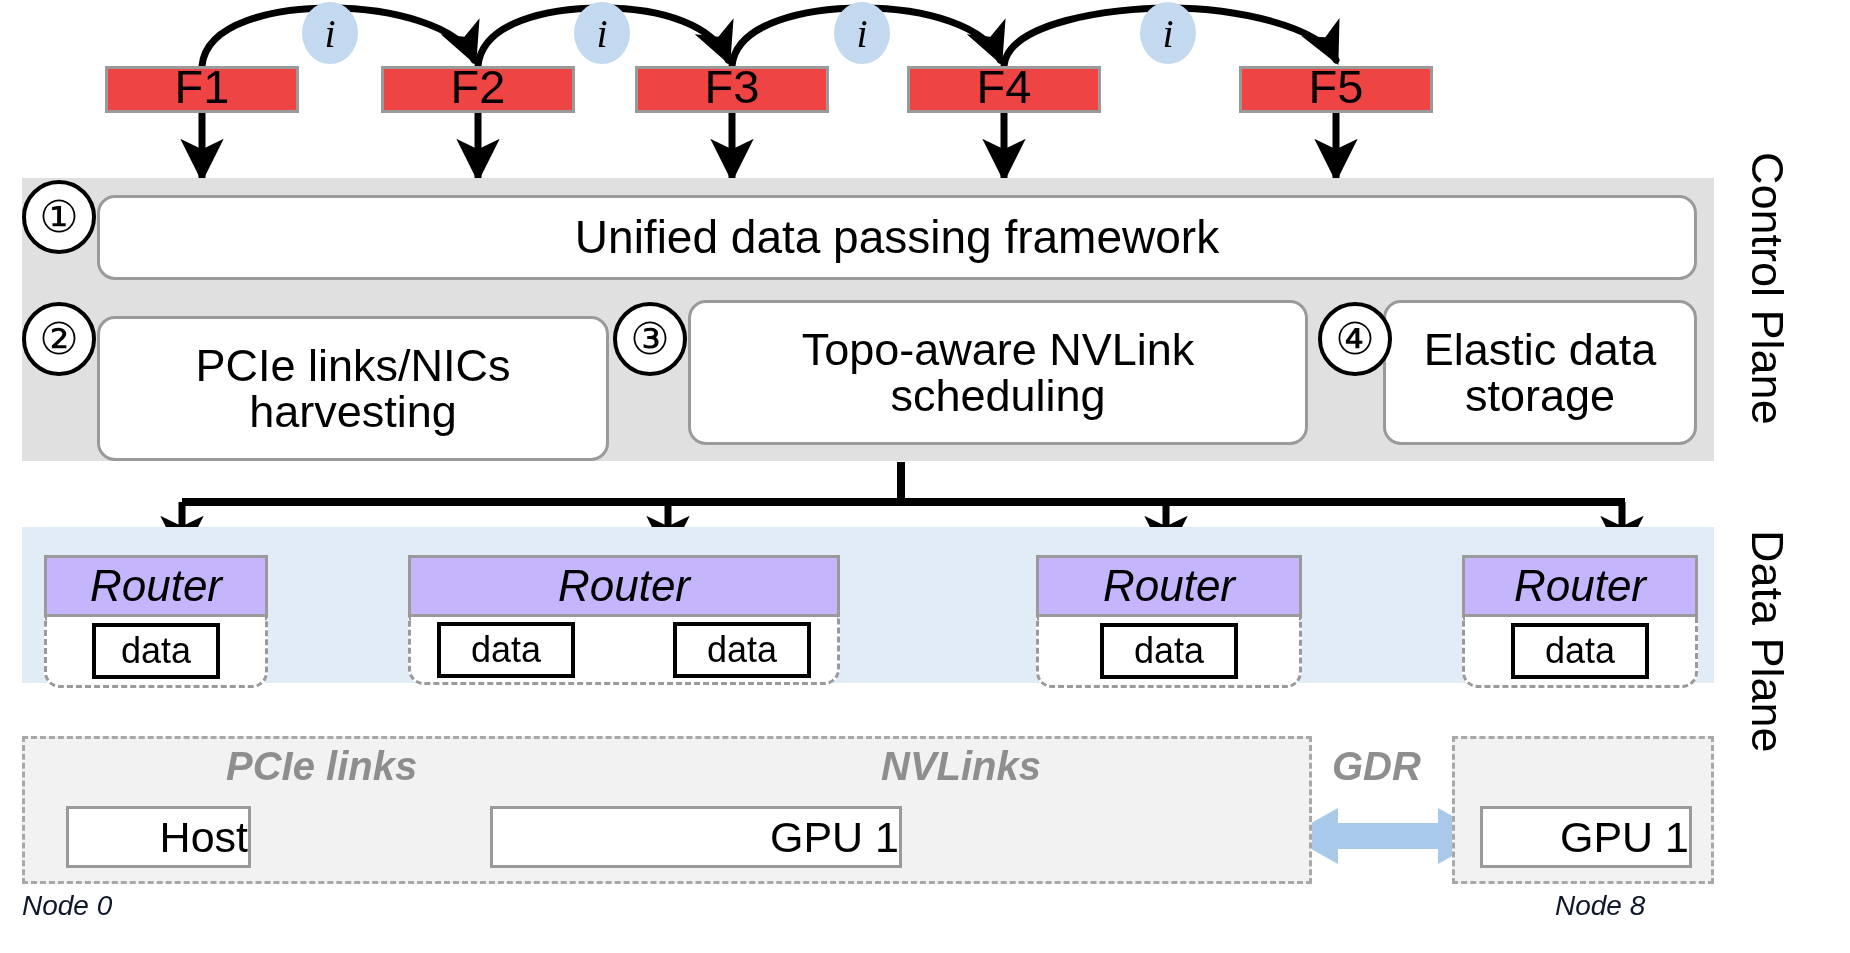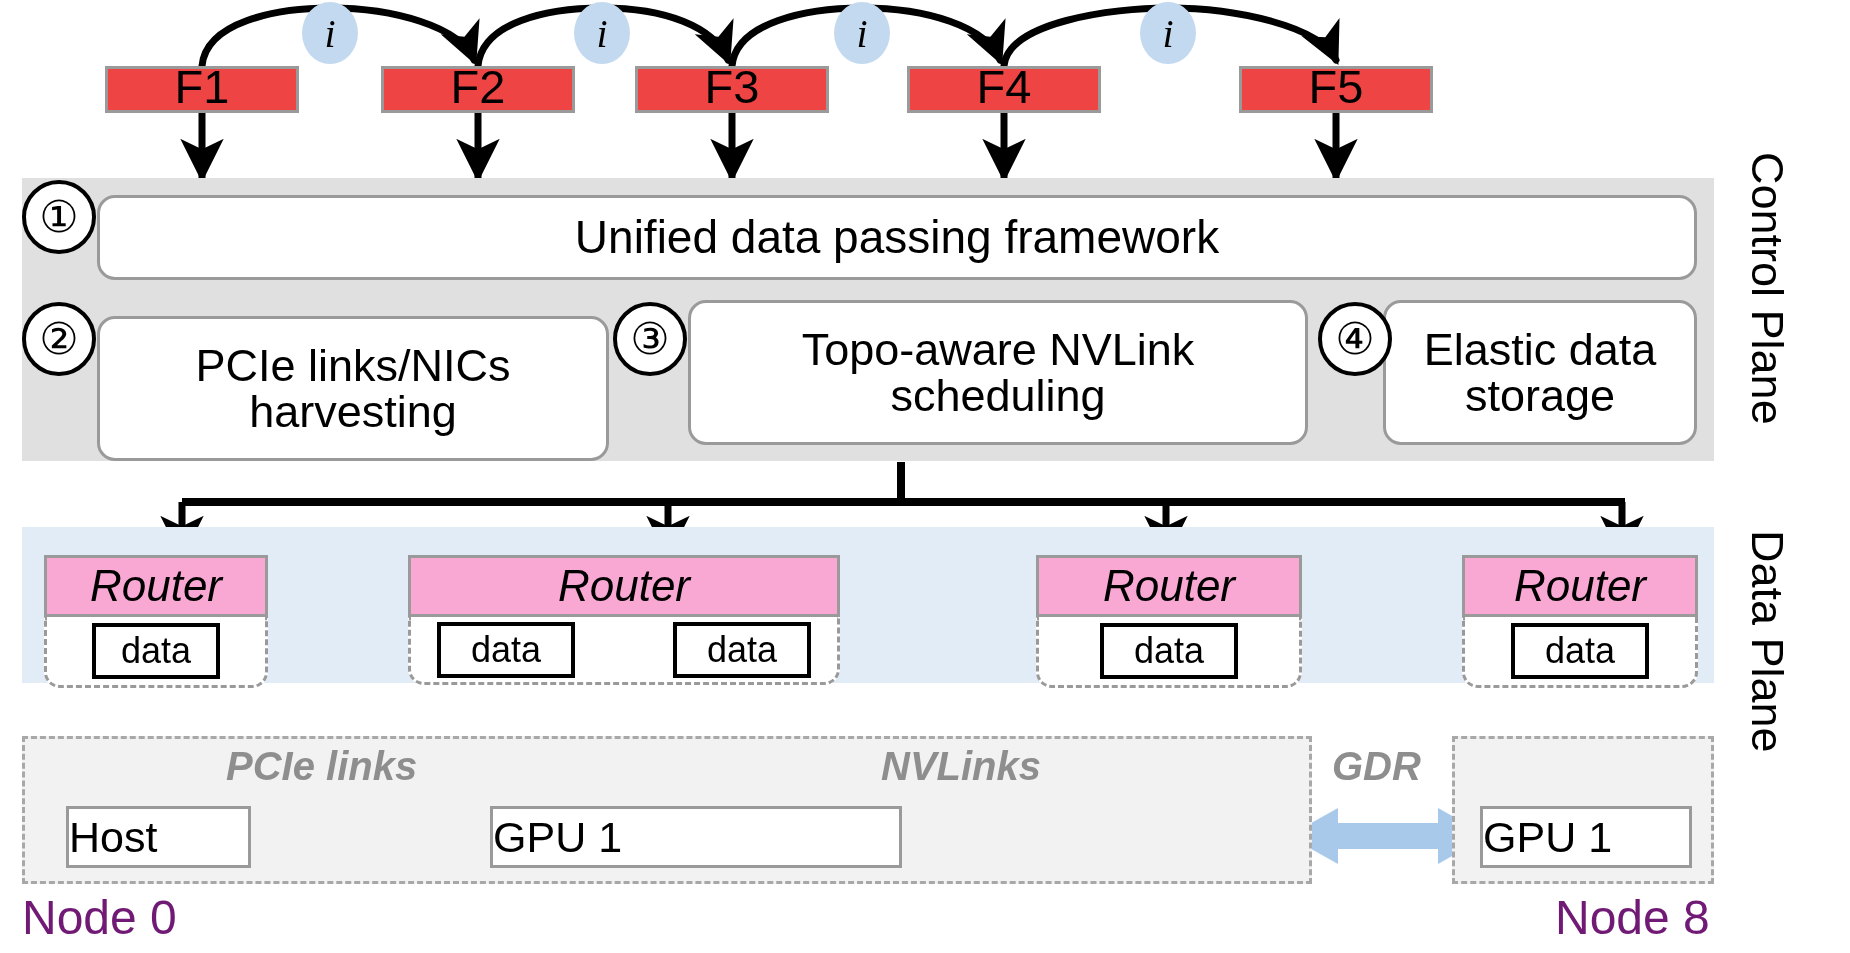--- a/index.html
+++ b/index.html
@@ -39,48 +39,48 @@
   
   .cnum{
     border:4px solid #000;border-radius:50%;background:#ffffff;
     display:flex;align-items:center;justify-content:center;
     font-size:44px;color:#000;z-index:6;line-height:1;
   }
 
   
   .router-wrap{}
   .router-head{
-    border:3px solid #9a9a9a;background:#f9a8d4;
+    border:3px solid #9a9a9a;background:#c4b5fd;
     display:flex;align-items:center;justify-content:center;
     font-style:italic;font-size:44px;color:#000;
   }
   .router-body{
     border:3px dashed #9a9a9a;border-top:none;background:#ffffff;
     border-bottom-left-radius:16px;border-bottom-right-radius:16px;
     display:flex;align-items:center;justify-content:center;
   }
   .databox{
     border:4px solid #000;background:#ffffff;
     display:flex;align-items:center;justify-content:center;
     font-size:36px;color:#000;
   }
 
   
   .node-box{border:3px dashed #a8a8a8;background:#f2f2f2;}
   .hw{
     border:3px solid #9a9a9a;background:#ffffff;
-    display:flex;align-items:center;justify-content:flex-start;
+    display:flex;align-items:center;justify-content:flex-end;
     font-size:43px;color:#000;
   }
   .hw.emph{border:4px solid #000;}
   .linklabel{
     color:#8e8e8e;font-style:italic;font-weight:bold;font-size:40px;
     white-space:nowrap;
   }
-  .nodelabel{font-size:48px;color:#701a75;white-space:nowrap;}
+  .nodelabel{font-size:28px;color:#0f172a;white-space:nowrap;font-style:italic;}
 
   
   .planelabel{
     font-size:45px;color:#000;white-space:nowrap;
     transform-origin:left top;transform:rotate(90deg);
   }
 
   svg.overlay{position:absolute;left:0;top:0;width:1850px;height:953px;pointer-events:none;}
 </style>
 </head>

